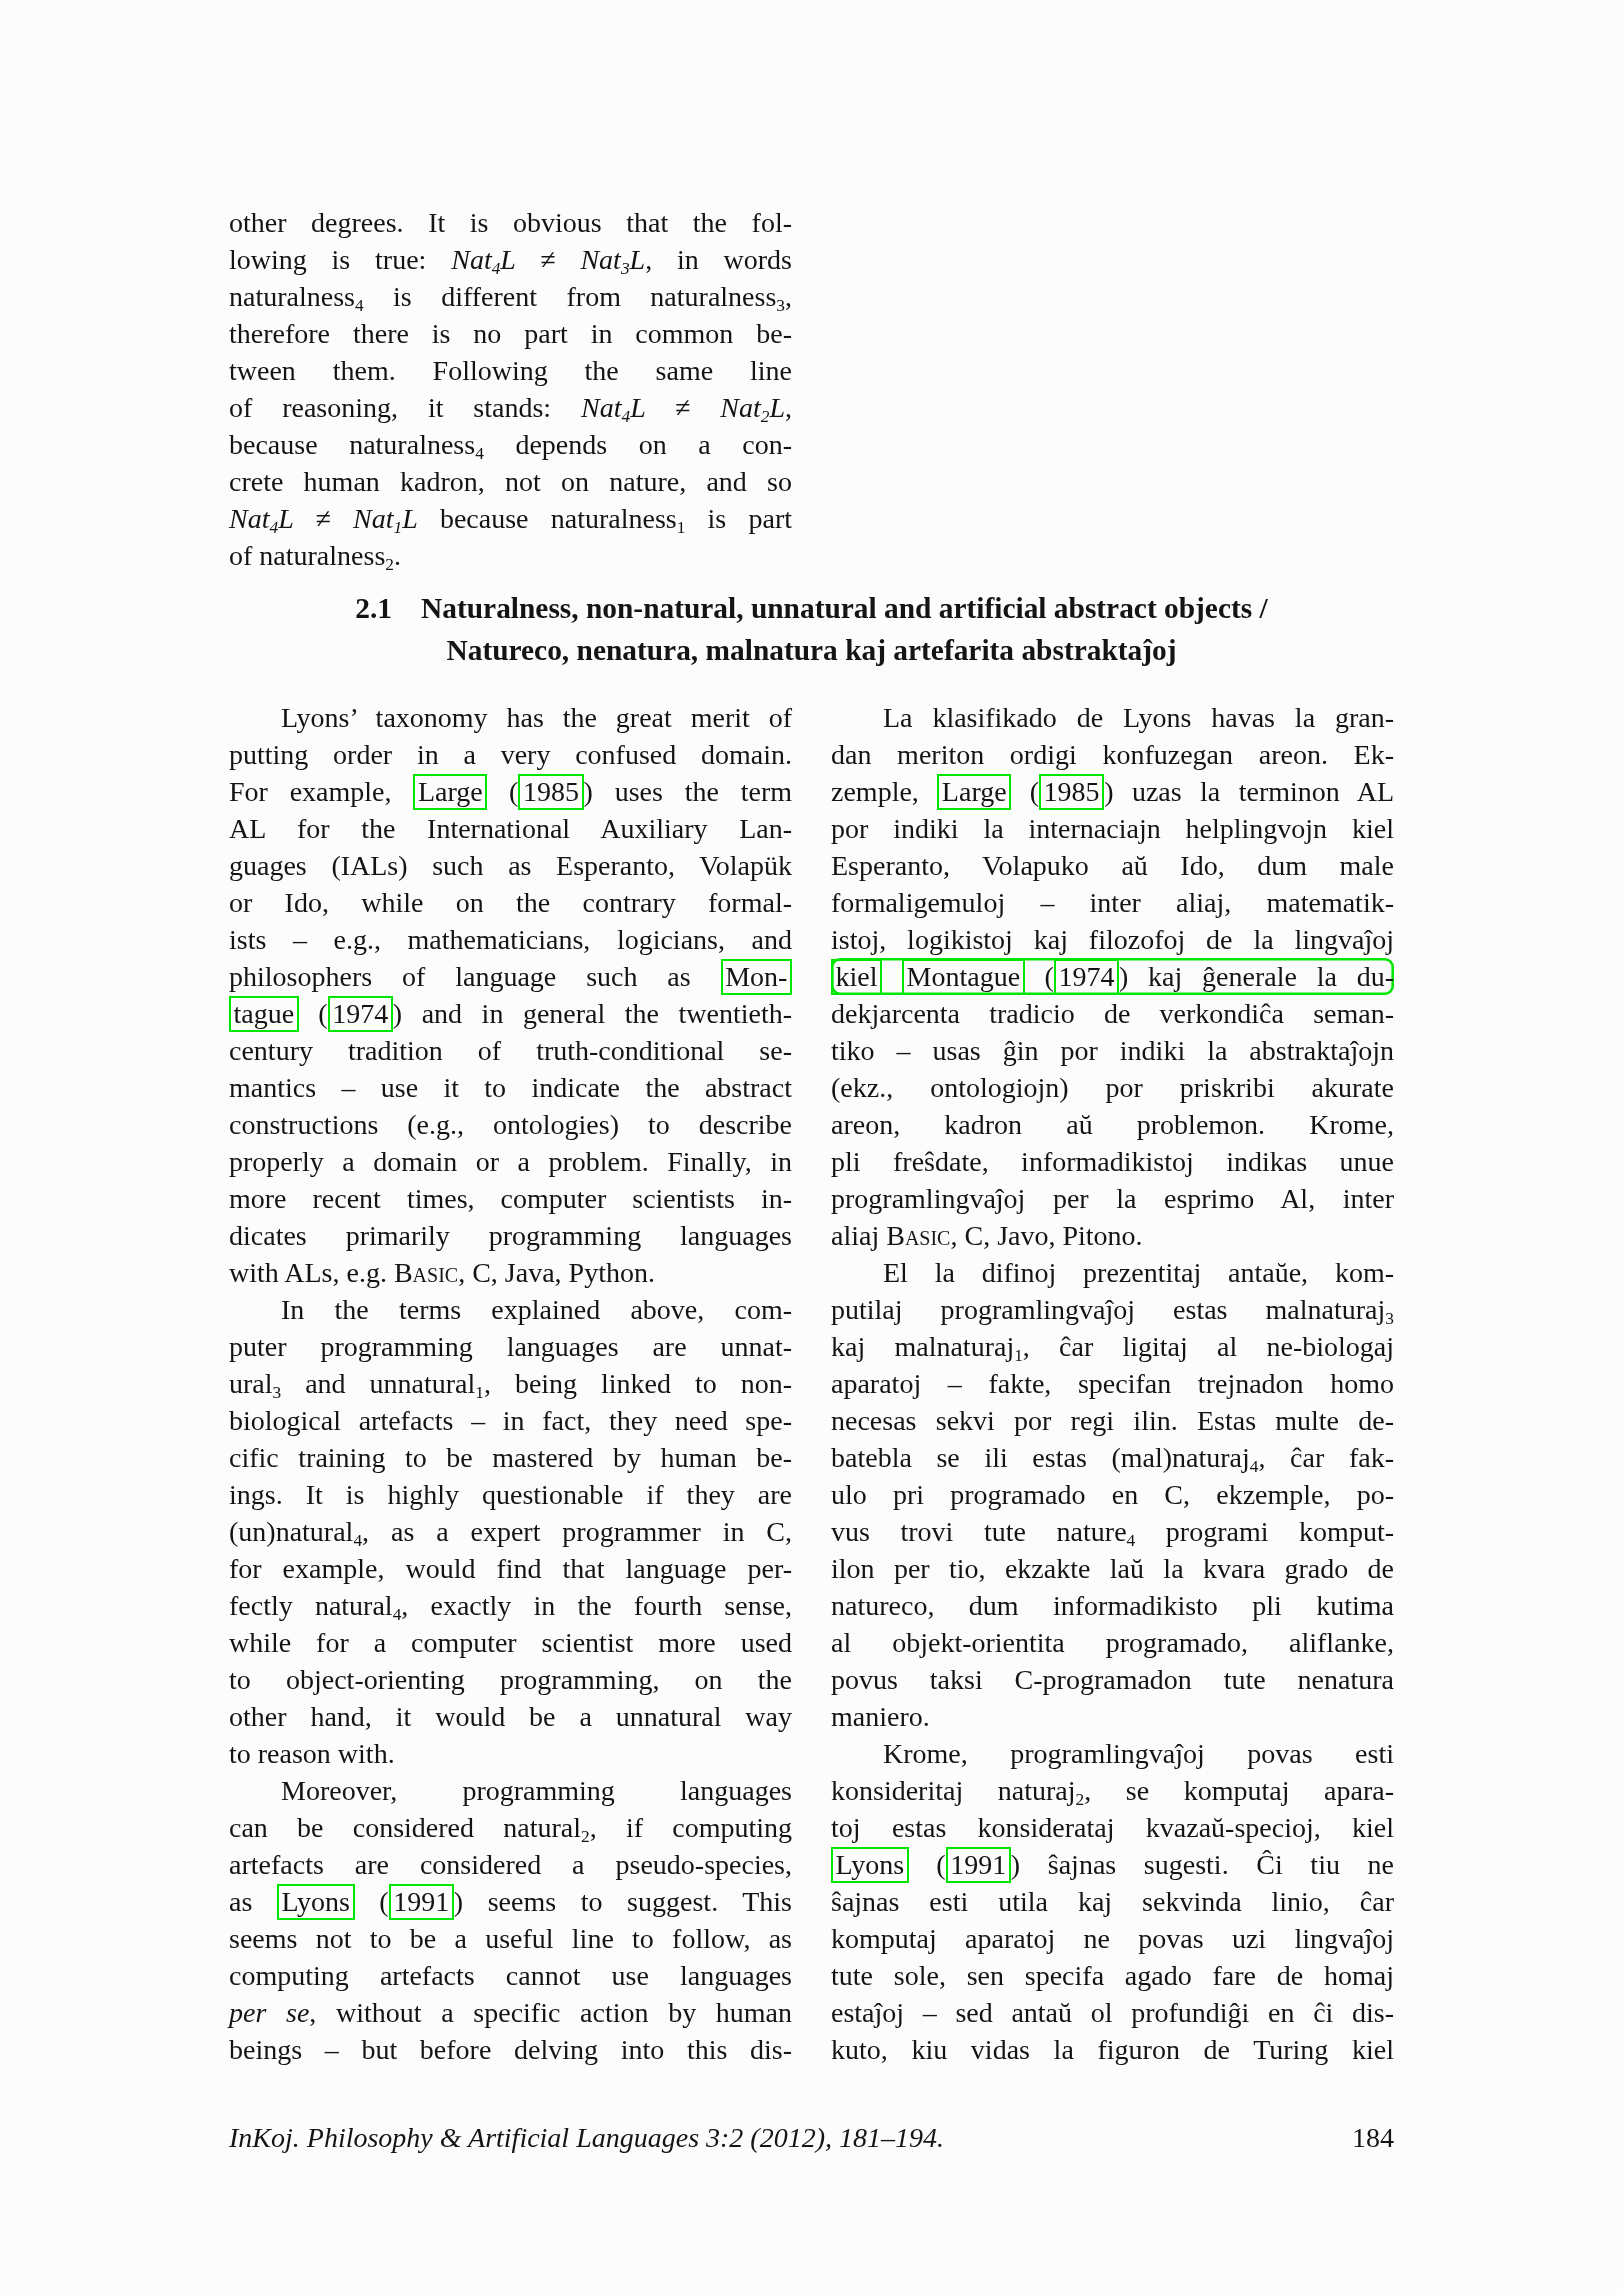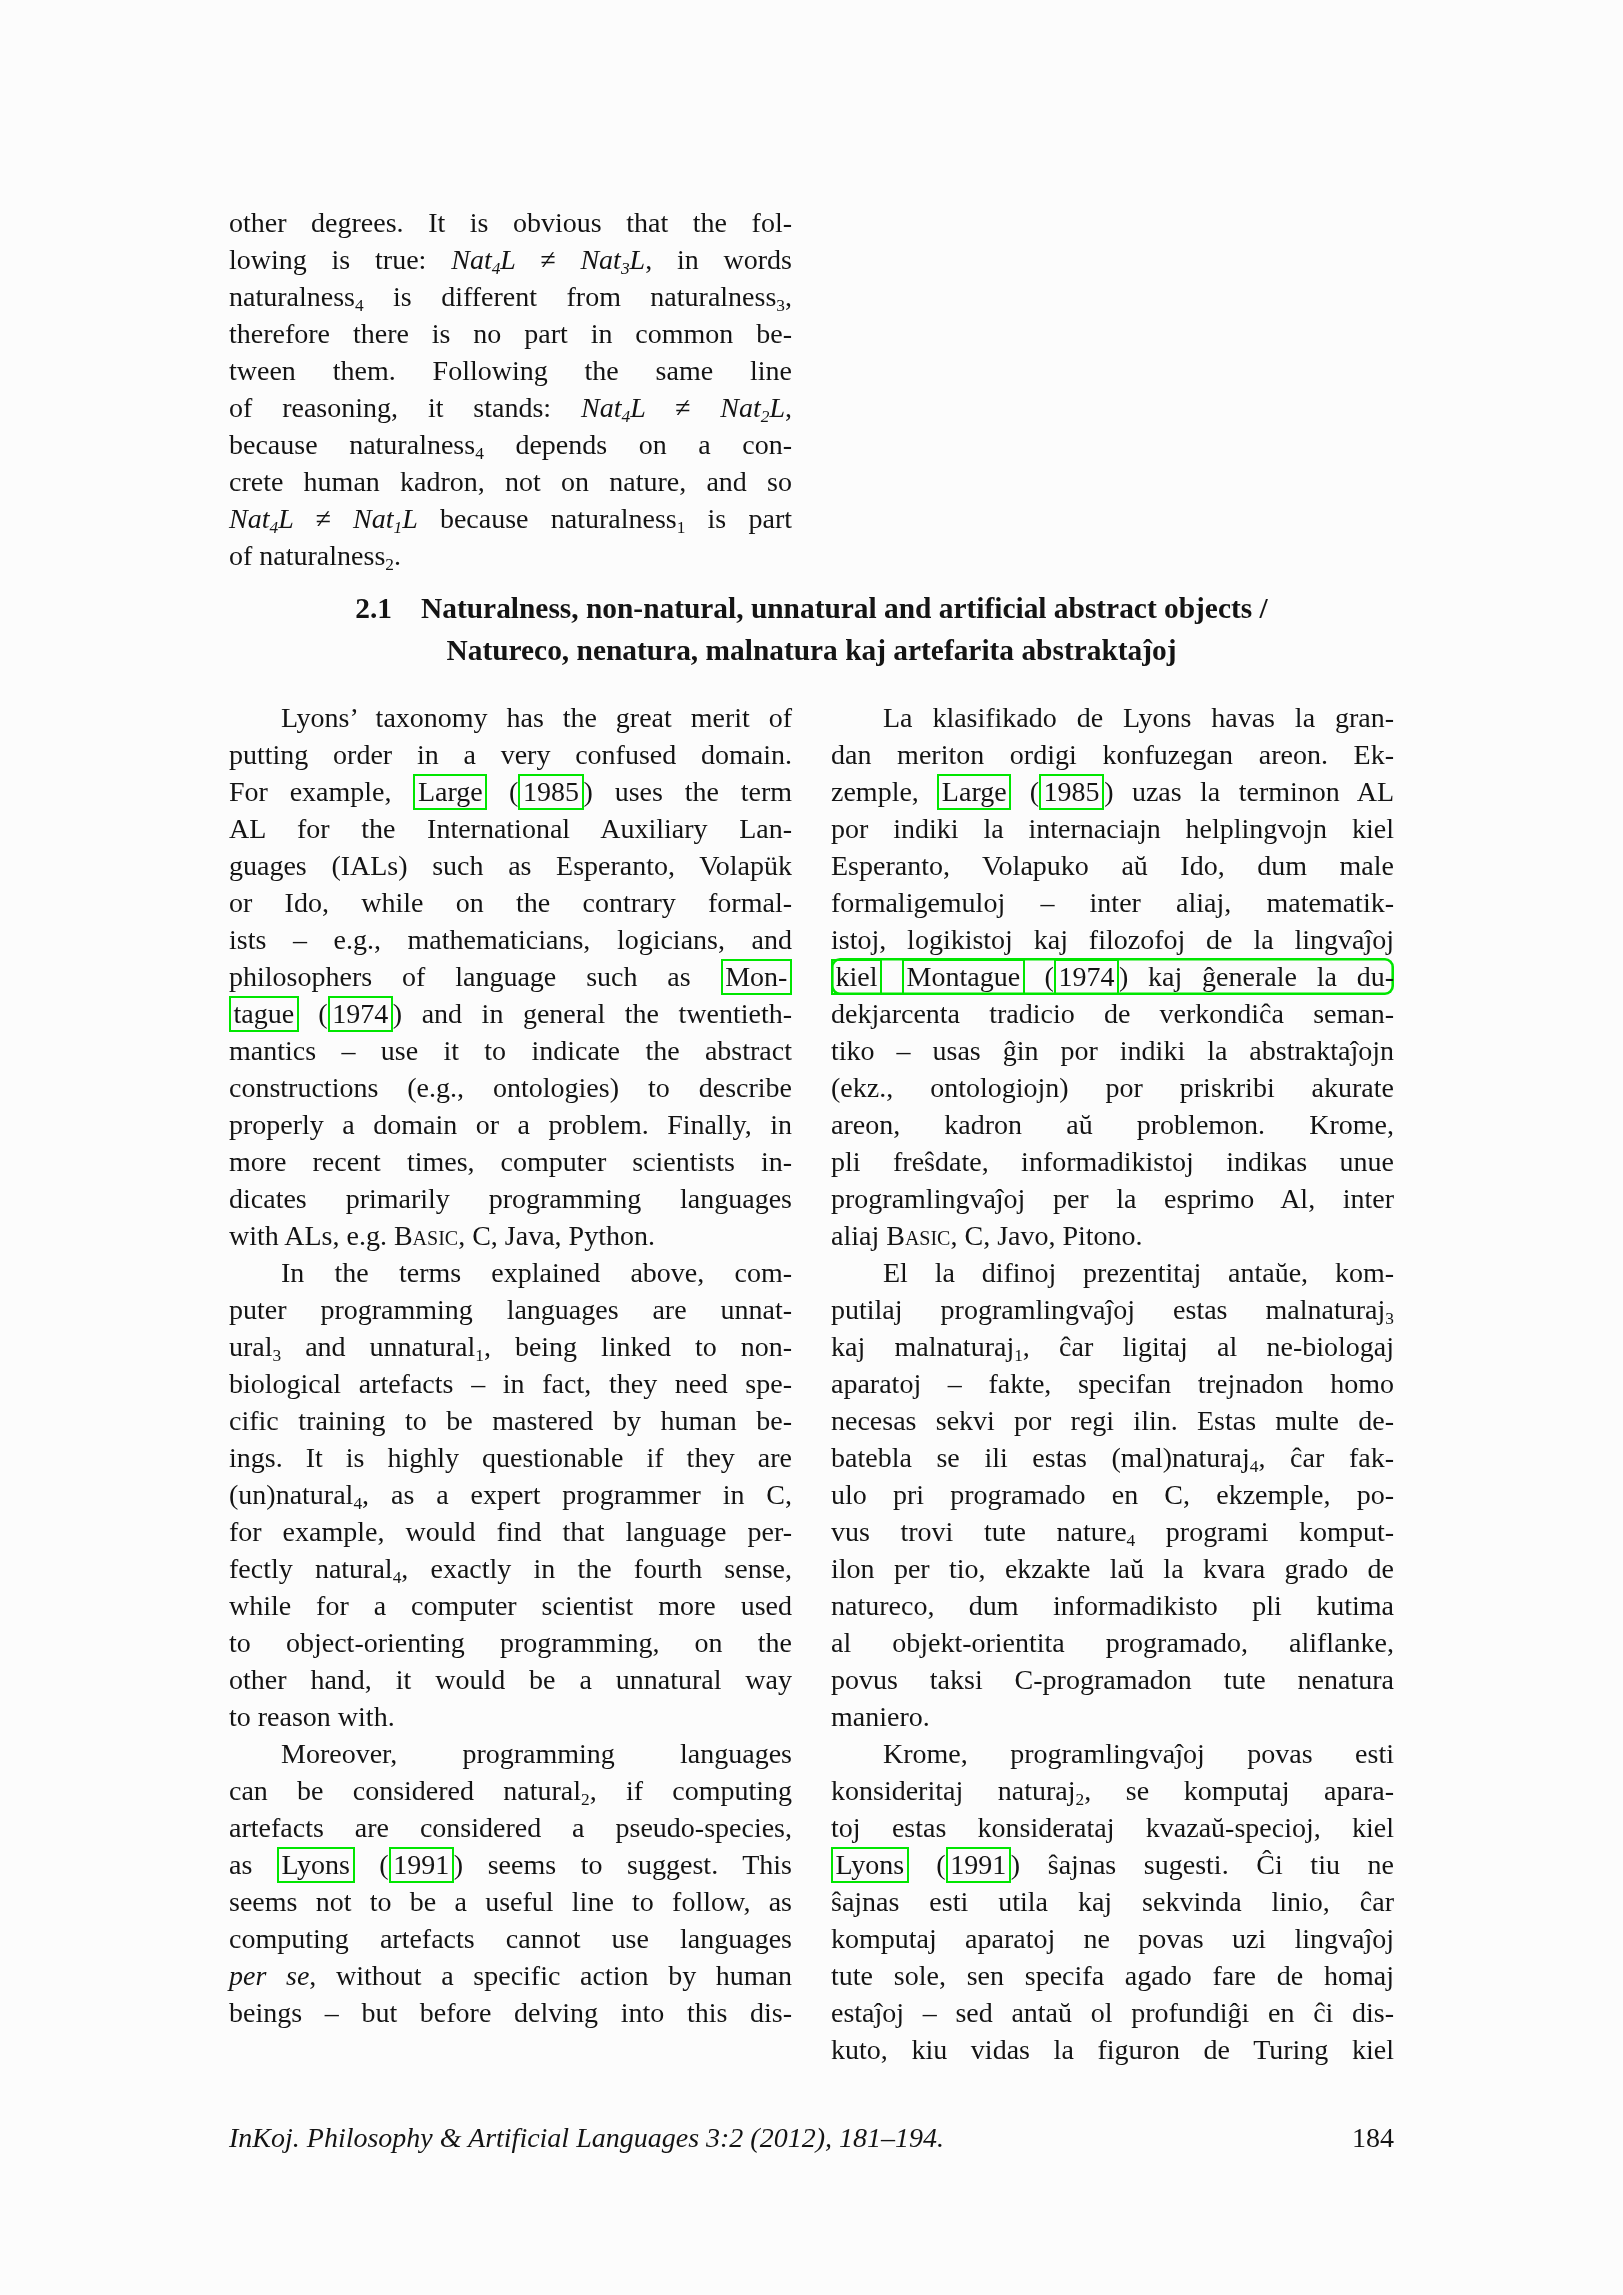--- a/index.html
+++ b/index.html
@@ -91,20 +91,21 @@
       <div id="leftcol" class="col">
           <div class="line indent">Lyons’ taxonomy has the great merit of</div>
           <div class="line">putting order in a very confused domain.</div>
           <div class="line">For example, <span class="lk">Large</span> (<span class="lk">1985</span>) uses the term</div>
           <div class="line">AL for the International Auxiliary Lan-</div>
           <div class="line">guages (IALs) such as Esperanto, Volapük</div>
           <div class="line">or Ido, while on the contrary formal-</div>
           <div class="line">ists – e.g., mathematicians, logicians, and</div>
           <div class="line">philosophers of language such as <span class="lk">Mon-</span></div>
           <div class="line"><span class="lk">tague</span> (<span class="lk">1974</span>) and in general the twentieth-</div>
+          <div class="line">century tradition of truth-conditional se-</div>
           <div class="line">mantics – use it to indicate the abstract</div>
           <div class="line">constructions (e.g., ontologies) to describe</div>
           <div class="line">properly a domain or a problem. Finally, in</div>
           <div class="line">more recent times, computer scientists in-</div>
           <div class="line">dicates primarily programming languages</div>
           <div class="line last">with ALs, e.g. <span class="sc">Basic</span>, C, Java, Python.</div>
           <div class="line indent">In the terms explained above, com-</div>
           <div class="line">puter programming languages are unnat-</div>
           <div class="line">ural<sub>3</sub> and unnatural<sub>1</sub>, being linked to non-</div>
           <div class="line">biological artefacts – in fact, they need spe-</div>

